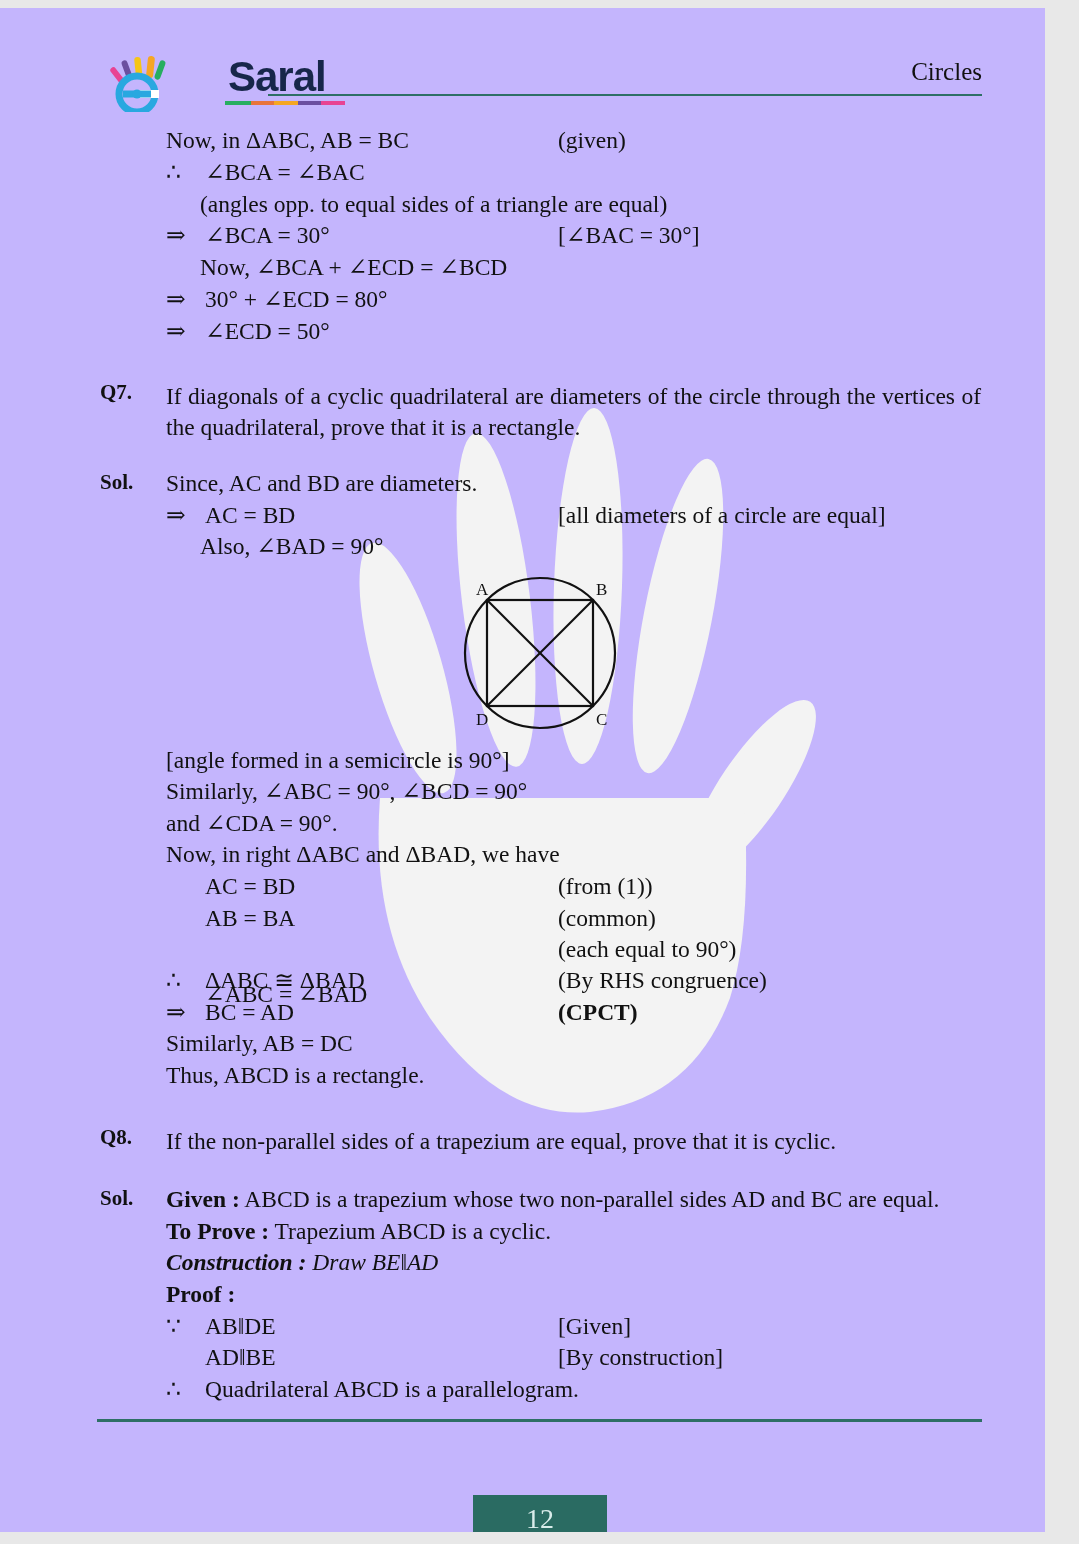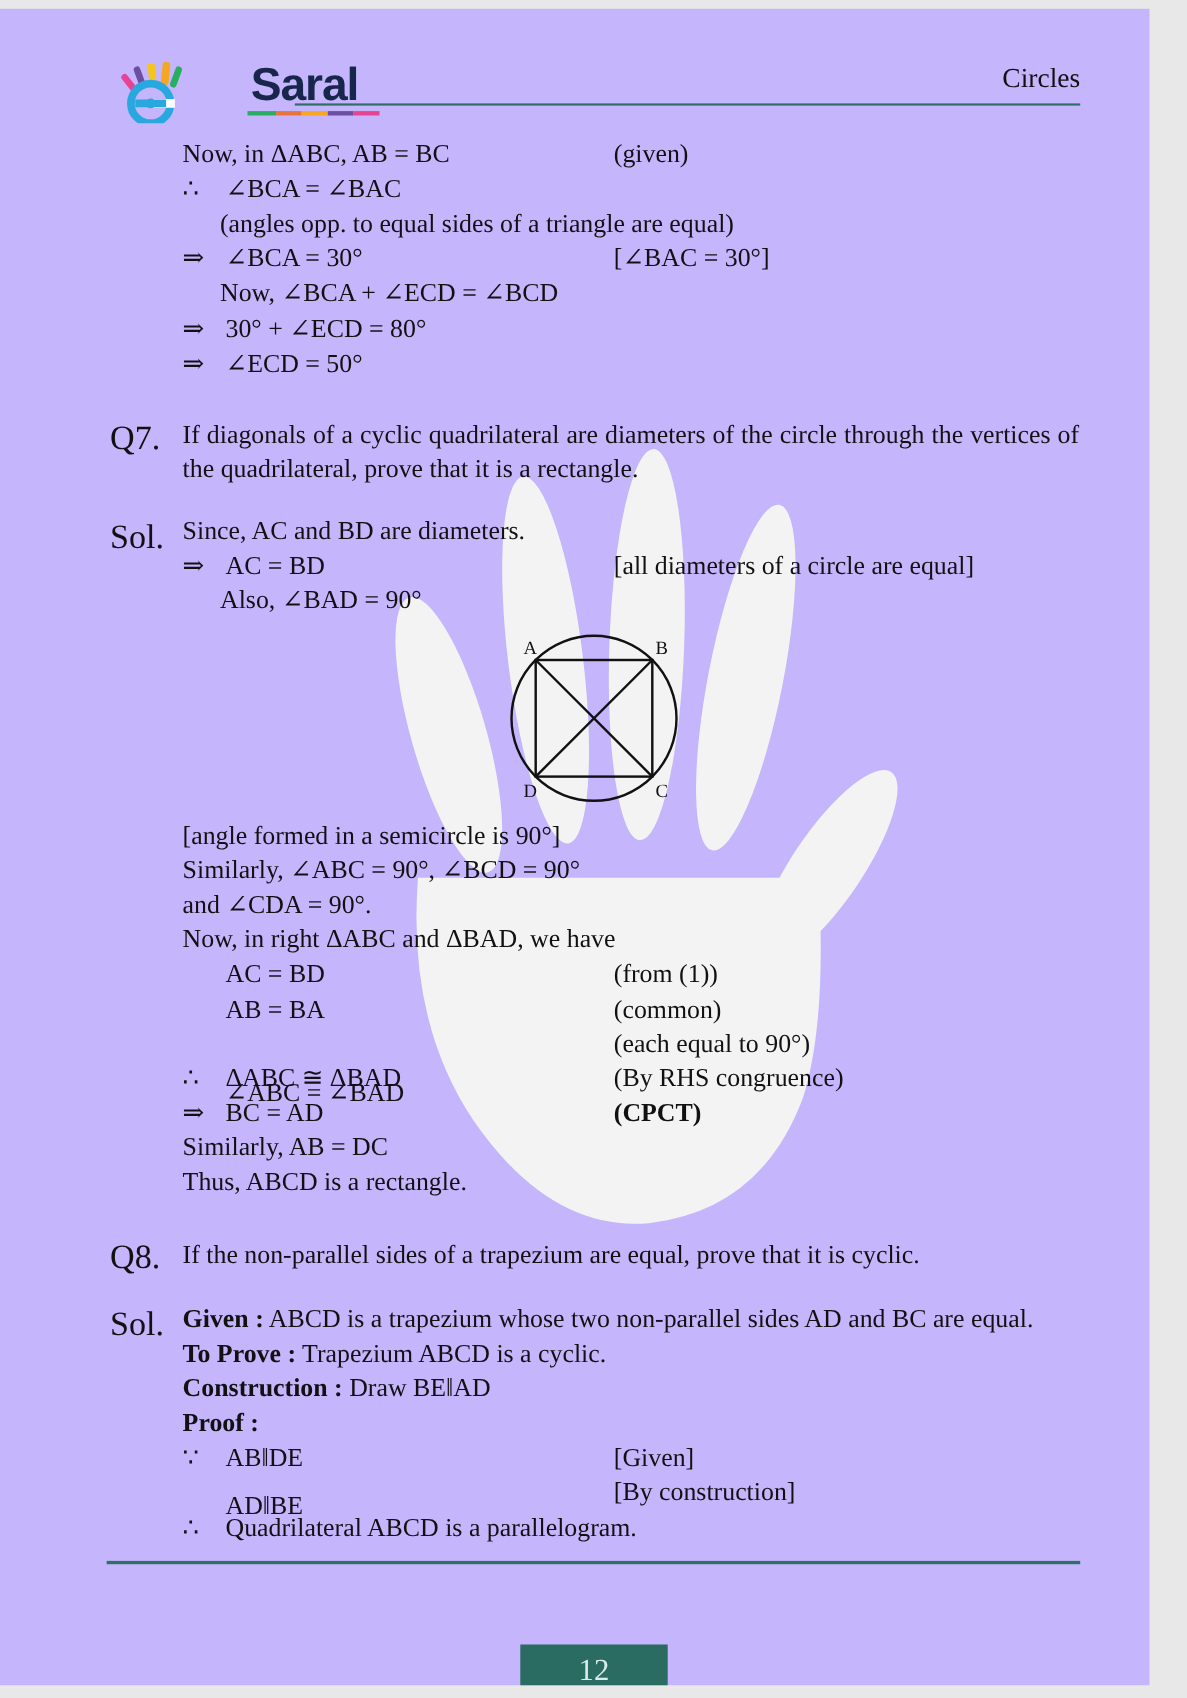--- a/index.html
+++ b/index.html
@@ -102,22 +102,22 @@
   }
   .para {
     position: absolute;
     font-size: 23.5px;
     color: #111;
     line-height: 31px;
     text-align: justify;
   }
   .qlabel {
     position: absolute;
-    font-size: 31px;
-    font-weight: normal;
+    font-size: 21px;
+    font-weight: bold;
     color: #111;
     line-height: 1;
   }
   .bold { font-weight: bold; }
 
   
   #figure {
     position: absolute;
     left: 450px;
     top: 560px;
@@ -272,32 +272,32 @@
     <div class="line" style="left:166px; top:1180px;">
       <span class="bold">Given :</span>
       <span> ABCD is a trapezium whose two non-parallel sides AD and BC are equal.</span>
     </div>
 
     <div class="line" style="left:166px; top:1212px;">
       <span class="bold">To Prove :</span>
       <span> Trapezium ABCD is a cyclic.</span>
     </div>
 
-    <div class="line" style="left:166px; top:1243px;">
+    <div class="line" style="left:166px; top:1243px;font-style:italic;">
       <span class="bold">Construction :</span>
       <span> Draw BE‖AD</span>
     </div>
 
     <div class="line bold" style="left:166px; top:1275px;">Proof :</div>
 
     <div class="line" style="left:166px; top:1307px;">∵</div>
     <div class="line" style="left:205px; top:1307px;">AB‖DE</div>
     <div class="line" style="left:558px; top:1307px;">[Given]</div>
 
-    <div class="line" style="left:205px; top:1338px;margin-top:12px;">AD‖BE</div>
+    <div class="line" style="left:205px; top:1338px;">AD‖BE</div>
     <div class="line" style="left:558px; top:1338px;text-align:right;">[By construction]</div>
 
     <div class="line" style="left:166px; top:1370px;">∴</div>
     <div class="line" style="left:205px; top:1370px;">Quadrilateral ABCD is a parallelogram.</div>
 
     <div id="footer-rule"></div>
     <div id="page-num-box">12</div>
 
   </div>
 </div>

